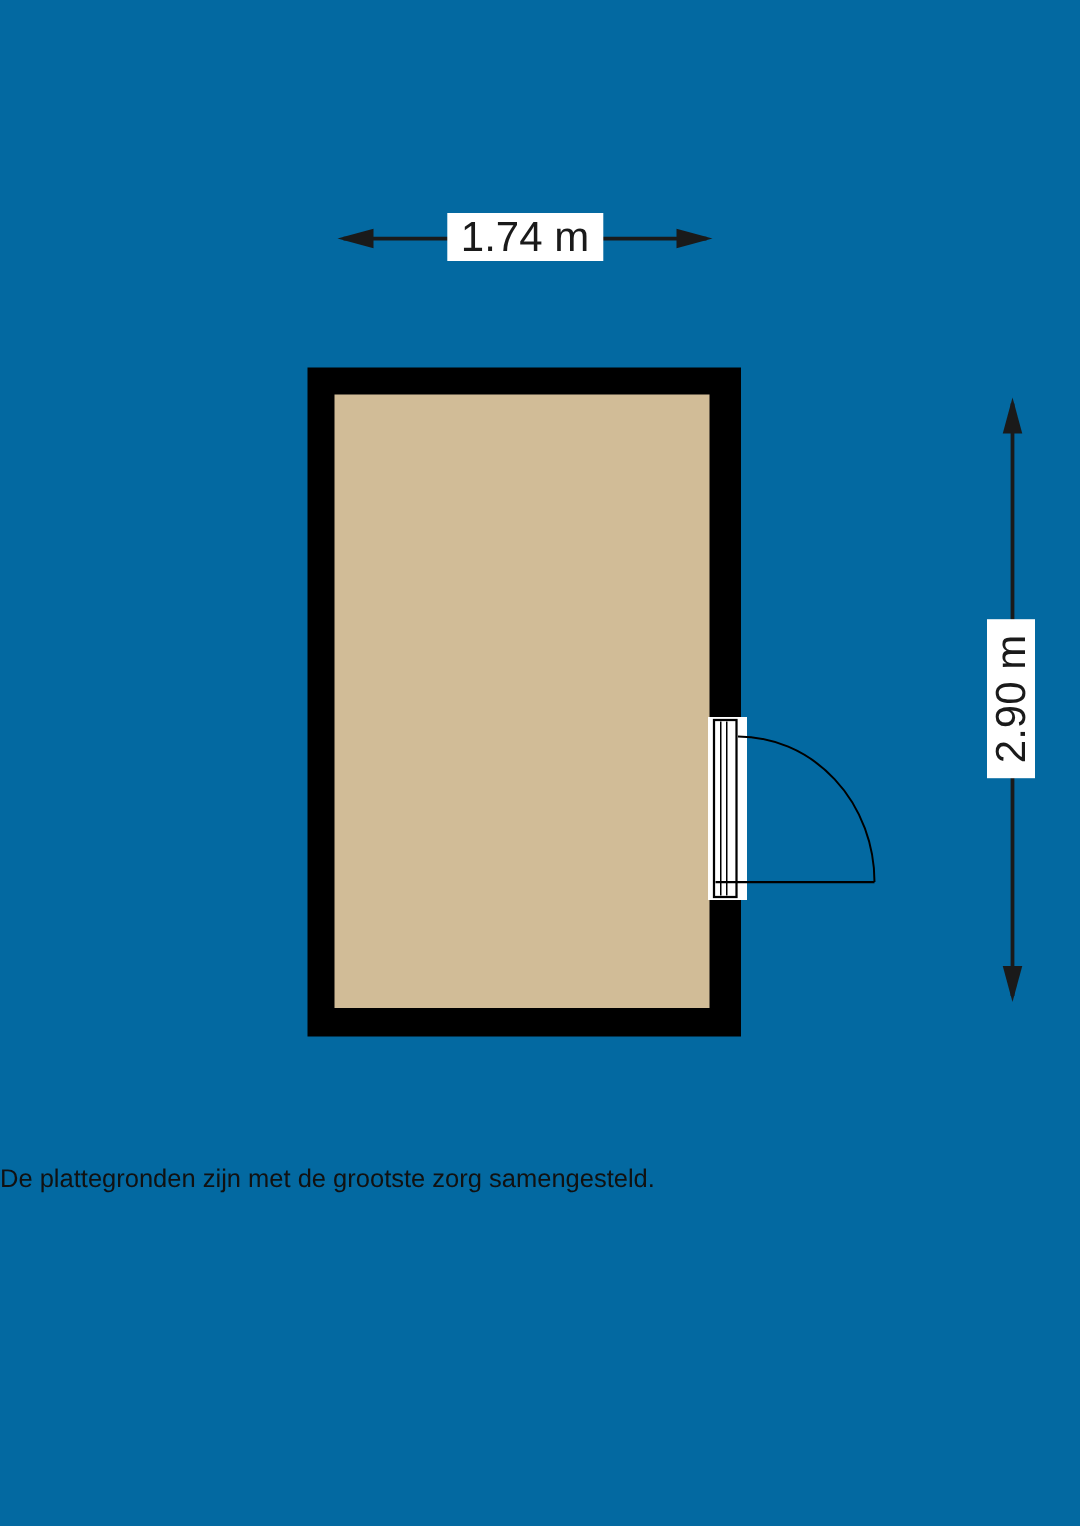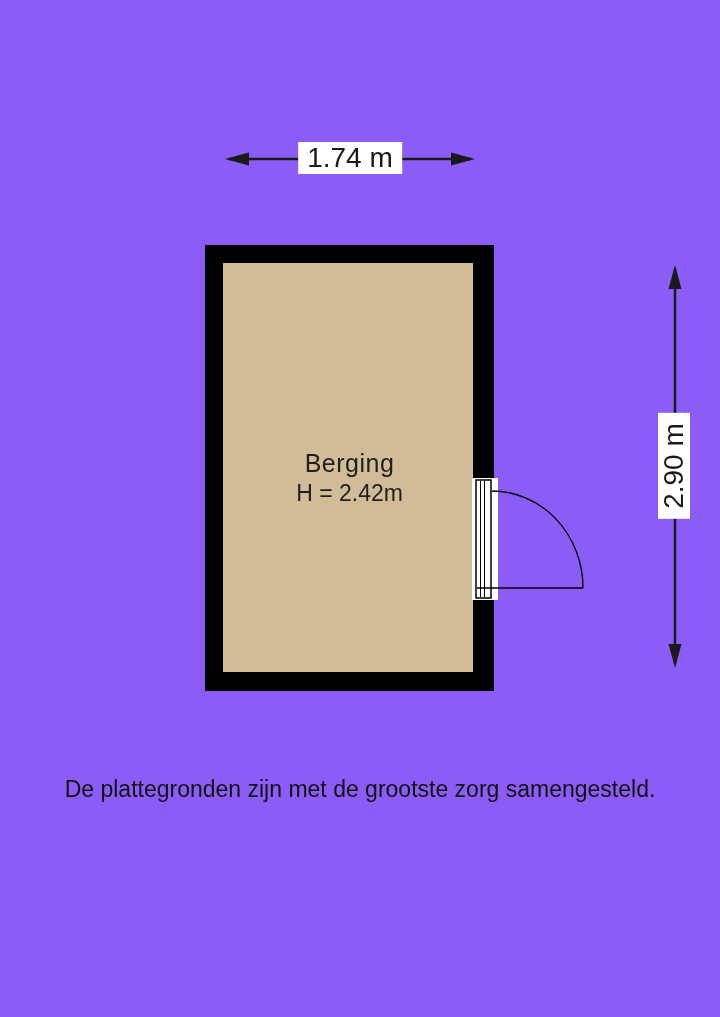--- a/index.html
+++ b/index.html
@@ -11,21 +11,21 @@
   html,body{margin:0;padding:0;}
   body{
     width:720px;height:1017px;
     background:#ffffff;
     font-family:"Liberation Sans", sans-serif;
     color:var(--ink);
   }
   .canvas{
     position:relative;
     width:720px;height:1017px;
-    background:#8b5cf6;
+    background:#0369a1;
     overflow:hidden;
   }
 
   
   .dim-h-svg{
     position:absolute; left:215px; top:143px;
     width:270px; height:32px;
   }
   .dim-h-label{
     position:absolute; left:350px; top:158px;
@@ -80,46 +80,41 @@
 
   
   .door-svg{
     position:absolute; left:470px; top:450px;
     width:130px; height:170px;
   }
 
   
   .disclaimer-line{
     position:absolute; left:0; width:720px;
-    text-align:center;
-    font-size:23px;
+    font-size:17px;
     color:#111111;
     white-space:nowrap;
   }
   .disc-1{ top:776px; }
   .disc-2{ top:839px; }
 </style>
 </head>
 <body>
 
 <div class="canvas">
 
   <svg class="dim-h-svg" viewBox="0 0 270 32" aria-hidden="true">
     <line x1="14" y1="16" x2="256" y2="16" stroke="#1a1a1a" stroke-width="2.5"></line>
     <polygon points="10,16 34,9.5 34,22.5" fill="#1a1a1a"></polygon>
     <polygon points="260,16 236,9.5 236,22.5" fill="#1a1a1a"></polygon>
   </svg>
   <span class="dim-h-label">1.74 m</span>
 
   <div class="plan">
     <div class="floor"></div>
-    <div class="room-label-block">
-      <div class="room-name">Berging</div>
-      <div class="room-height">H = 2.42m</div>
-    </div>
   </div>
 
   <svg class="door-svg" viewBox="0 0 130 170" aria-hidden="true">
 
     <rect x="2" y="28" width="26" height="122" fill="#ffffff" stroke="none"></rect>
 
     <rect x="6" y="30" width="15" height="118" fill="#ffffff" stroke="#000000" stroke-width="1.5"></rect>
     <line x1="10.5" y1="31" x2="10.5" y2="147" stroke="#000000" stroke-width="1"></line>
     <line x1="14.5" y1="31" x2="14.5" y2="147" stroke="#000000" stroke-width="1"></line>
 

